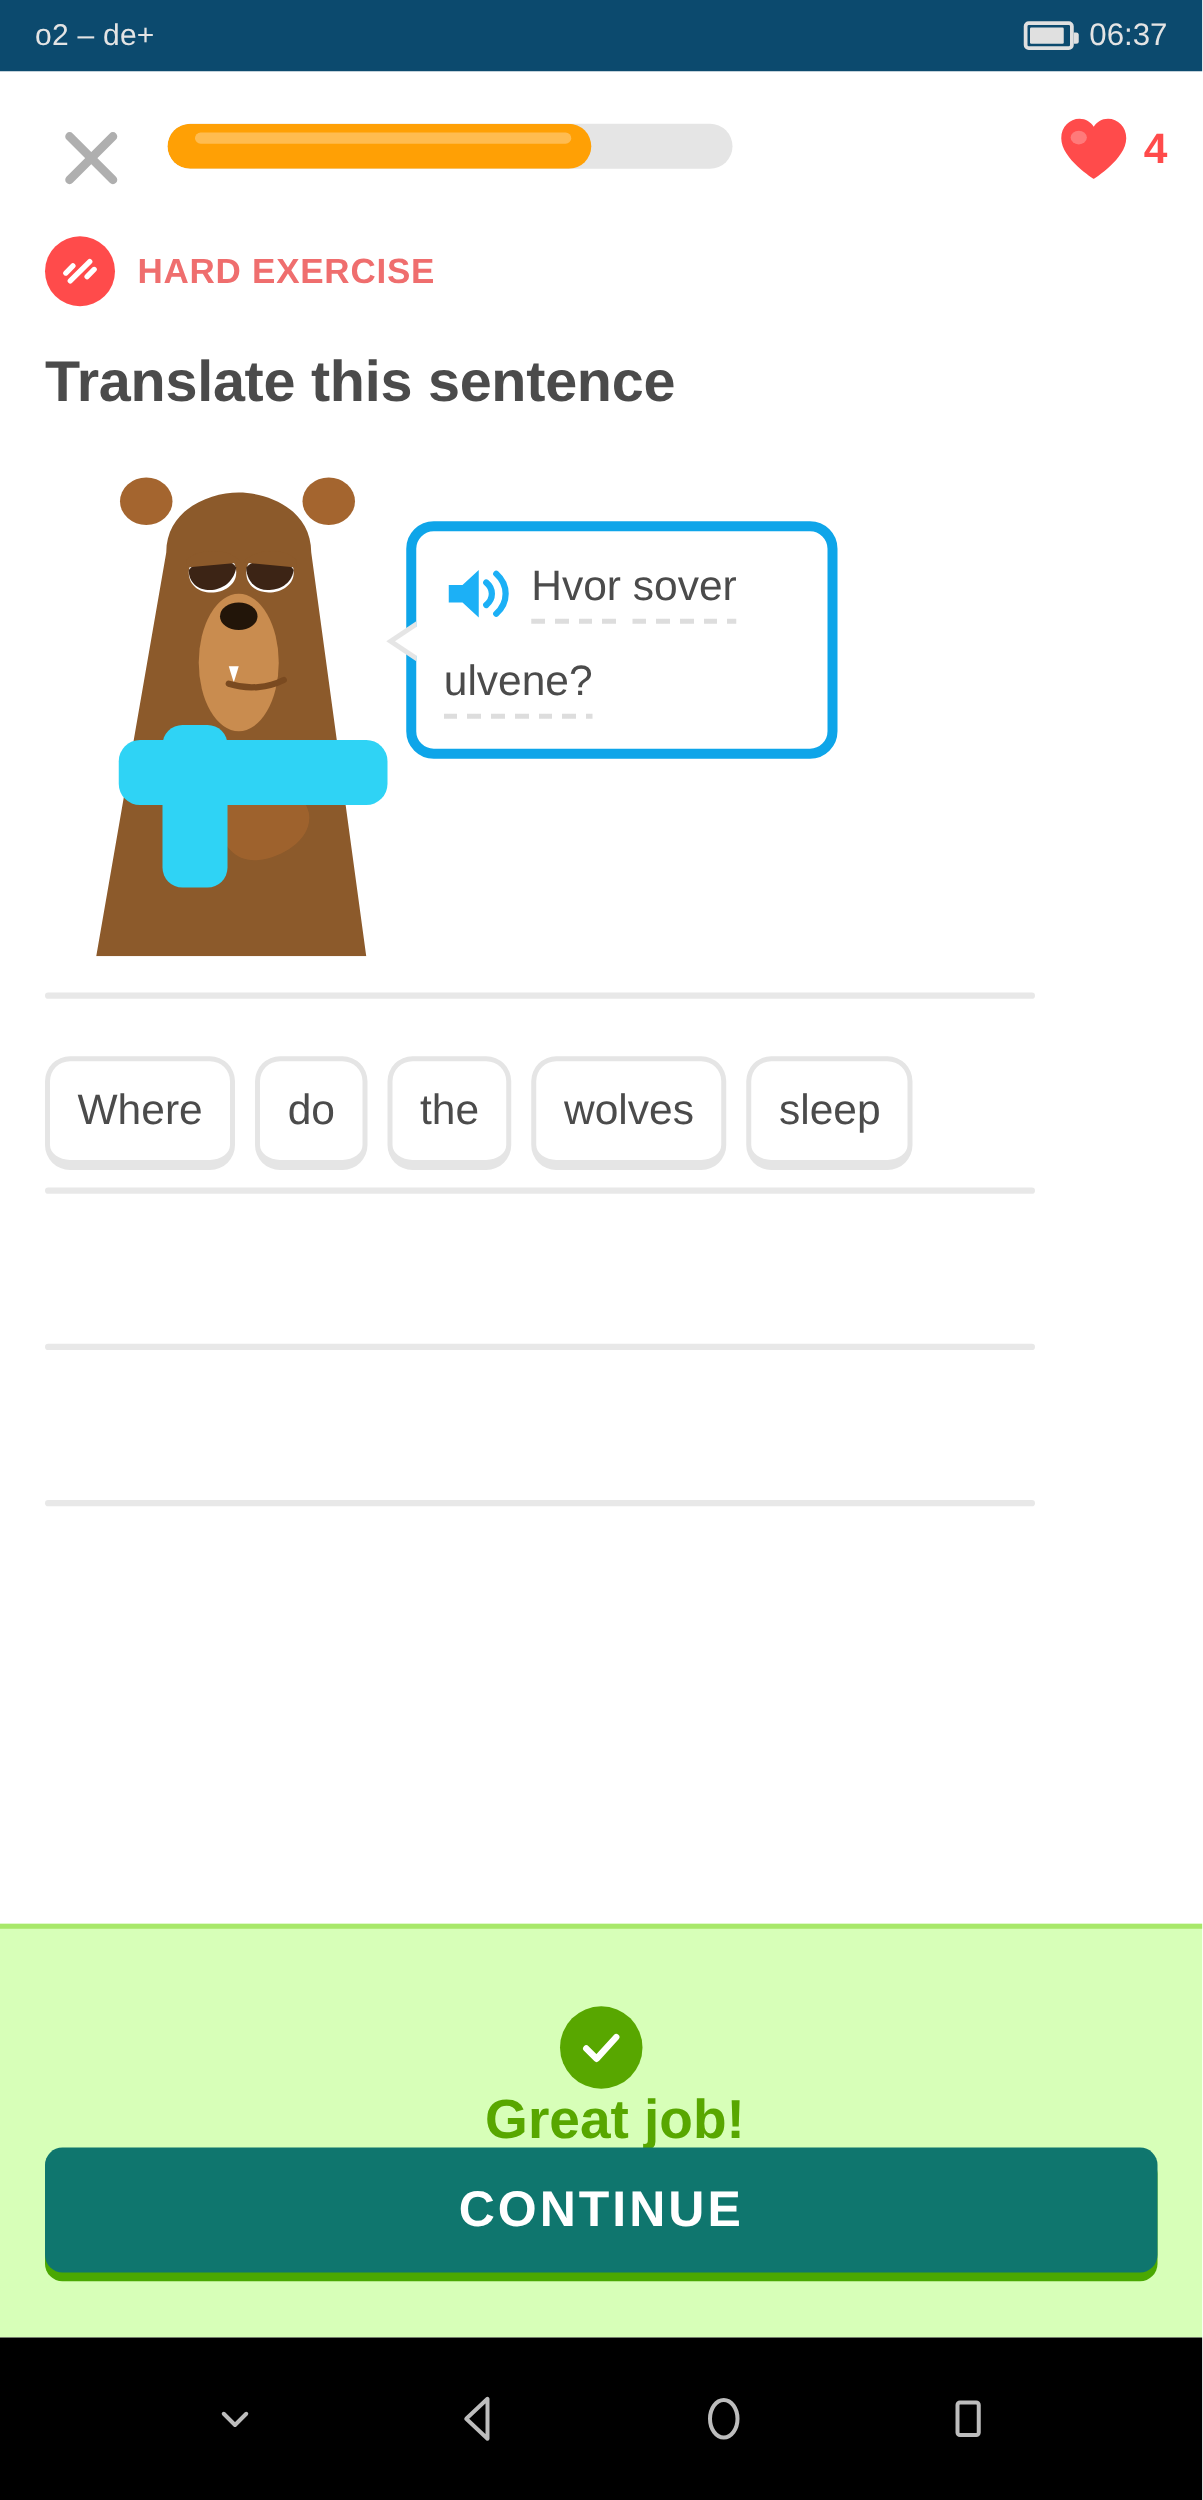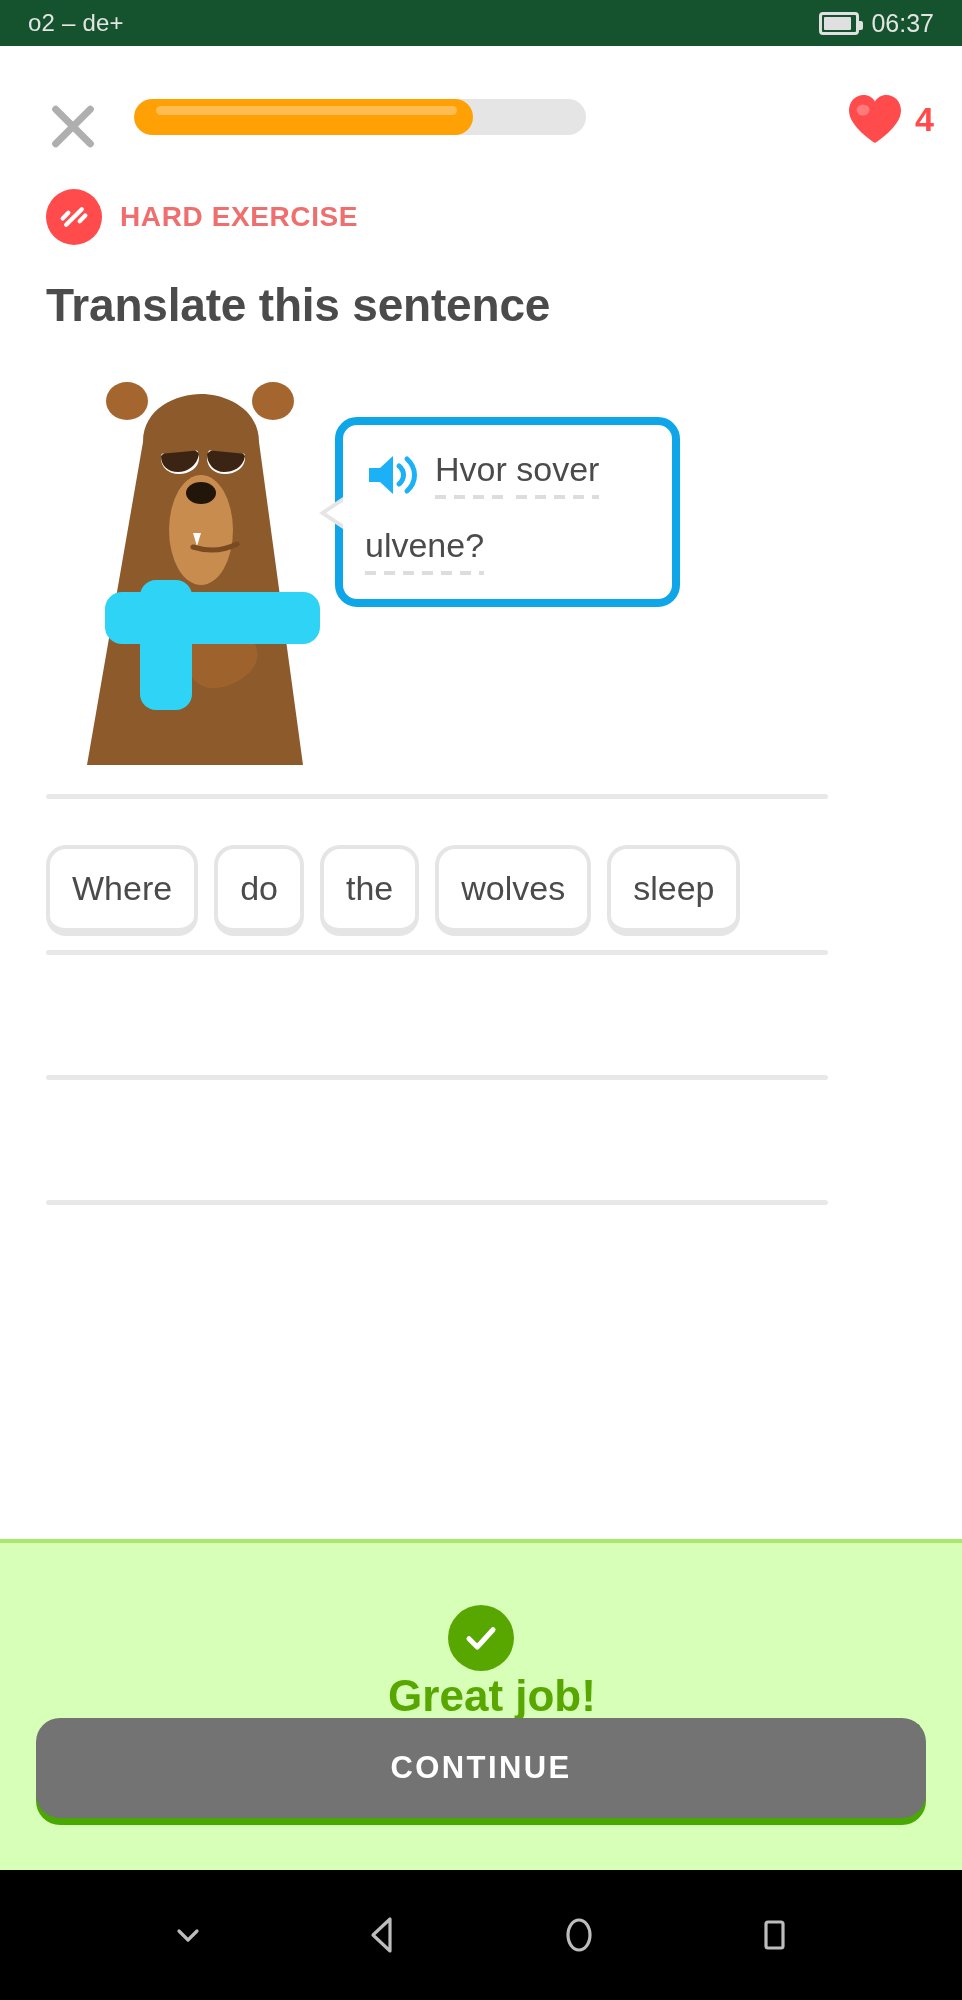--- a/index.html
+++ b/index.html
@@ -1,22 +1,22 @@
 <!DOCTYPE html>
 <html><head>
 <meta charset="utf-8">
 <style>
   * { margin:0; padding:0; box-sizing:border-box; }
   html,body { width:962px; height:2000px; background:#fff;
     font-family:"Liberation Sans", sans-serif; -webkit-font-smoothing:antialiased; }
   #screen { position:relative; width:962px; height:2000px; overflow:hidden; background:#fff; }
 
   
-  .statusbar { position:absolute; left:0; top:0; width:962px; height:46px;
-    background:#14532d; color:#d8d8d8; display:flex; align-items:center;
+  .statusbar { position:absolute; left:0; top:0; width:962px; height:57px;
+    background:#0c4a6e; color:#d8d8d8; display:flex; align-items:center;
     justify-content:space-between; padding:0 28px;text-align:right; }
   .sb-carrier { font-size:24px; color:#e4e4e4; letter-spacing:.2px; }
   .sb-right { display:flex; align-items:center; gap:12px; }
   .sb-time { font-size:25px; color:#e4e4e4; }
   .batt { position:relative; width:40px; height:23px; border:3px solid #e0e0e0;
     border-radius:4px; }
   .batt::after { content:""; position:absolute; right:-7px; top:6px; width:4px; height:9px;
     background:#e0e0e0; border-radius:0 2px 2px 0; }
   .batt-fill { position:absolute; left:2px; top:2px; bottom:2px; width:78%; background:#e0e0e0;
     border-radius:1px; }
@@ -39,21 +39,21 @@
   .progress-gloss { position:absolute; left:22px; right:16px; top:7px; height:9px;
     background:rgba(255,255,255,.30); border-radius:6px; }
 
   .hearts { position:absolute; right:28px; top:36px; display:flex; align-items:center;
     gap:12px; cursor:pointer; }
   .heart { position:relative; width:56px; height:52px; }
   .heart svg { width:56px; height:52px; display:block; }
   .heart-count { color:#ff4b4b; font-size:34px; font-weight:bold; }
 
   
-  .content { position:absolute; left:0; top:182px; width:864px;padding-left:10px; }
+  .content { position:absolute; left:0; top:182px; width:864px; }
 
   .hard-badge { display:flex; align-items:center; gap:18px; padding:0 36px; height:70px; }
   .hard-icon { width:56px; height:56px; border-radius:50%; background:#ff4b4b;
     display:flex; align-items:center; justify-content:center; flex:0 0 auto; }
   .hard-icon svg { width:34px; height:34px; }
   .hard-text { color:#ef6e6e; font-size:28px; font-weight:bold; letter-spacing:.6px; }
 
   .page-title { padding:26px 36px 0; color:#4b4b4b; font-size:46px; font-weight:bold;
     letter-spacing:-.2px; }
 
@@ -91,22 +91,22 @@
     background:#d7ffb8; border-top:4px solid #a8e86a; }
   .footer-top { display:flex; align-items:center; padding:62px 36px 0;flex-direction:column; }
   .check-circle { width:66px; height:66px; border-radius:50%; background:#58a700;
     display:flex; align-items:center; justify-content:center; flex:0 0 auto; }
   .check-circle svg { width:36px; height:36px; }
   .result-text { color:#58a700; font-size:44px; font-weight:bold; margin-left:22px; }
   .footer-actions { margin-left:auto; display:flex; align-items:center; gap:38px; }
   .act-icon { width:54px; height:58px; cursor:pointer; }
 
   .continue-btn { position:absolute; left:36px; right:36px; top:175px; height:100px;
-    background:#737373; border-radius:24px; box-shadow:0 7px 0 #4aa802;
-    color:#fff; font-size:31px; font-weight:bold; letter-spacing:2.4px;
+    background:#0f766e; border-radius:14px; box-shadow:0 7px 0 #4aa802;
+    color:#fff; font-size:40px; font-weight:bold; letter-spacing:2.4px;
     display:flex; align-items:center; justify-content:center; cursor:pointer; }
 
   
   .navbar { position:absolute; left:0; bottom:0; width:962px; height:130px;
     background:#000; display:flex; align-items:center; justify-content:space-around;
     padding:0 90px; }
   .nav-btn { width:70px; height:70px; display:flex; align-items:center;
     justify-content:center; cursor:pointer; }
   .nav-btn svg { display:block; }
 </style>

